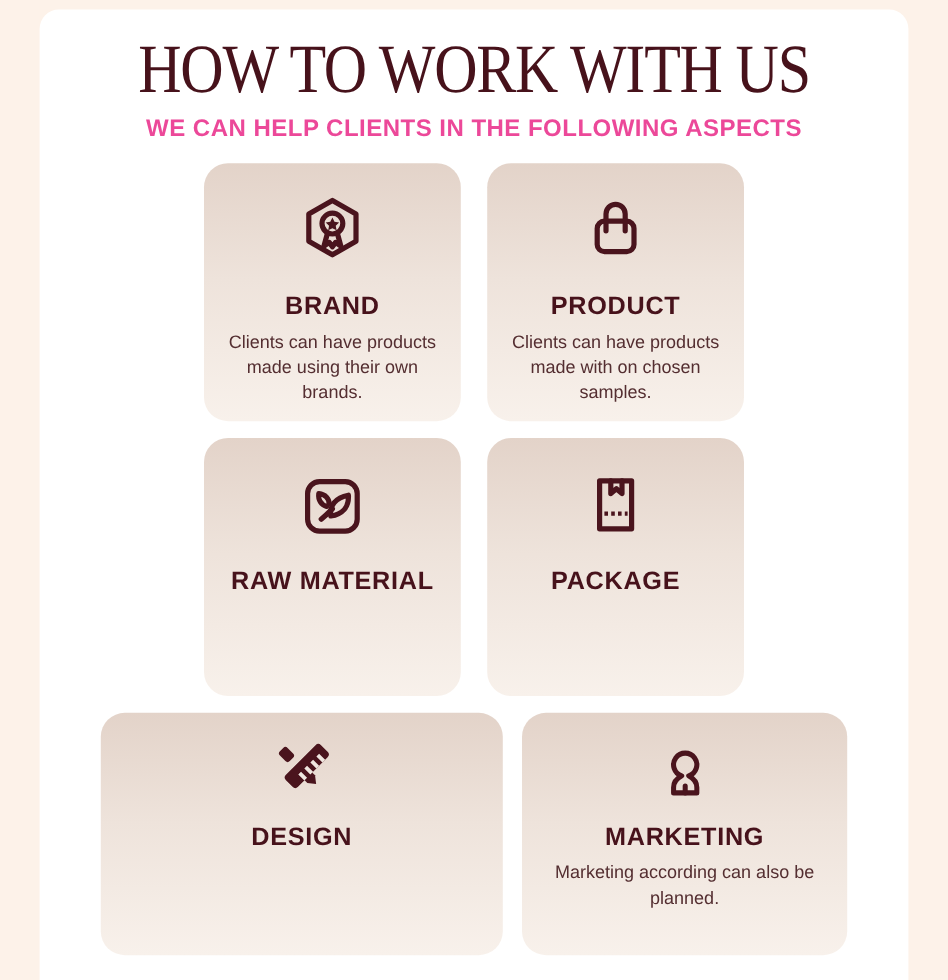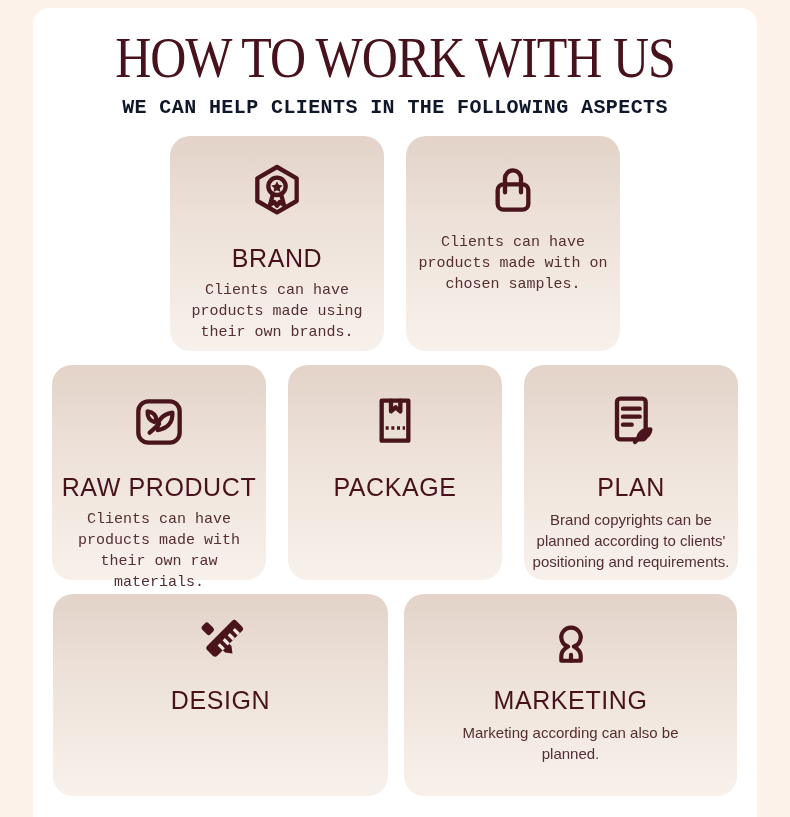--- a/index.html
+++ b/index.html
@@ -13,44 +13,44 @@
     background:#ffffff;border-radius:16px 16px 0 0;
   }
   .page-title{
     margin:16px 0 0;text-align:center;
     font-family:"Liberation Serif", serif;font-weight:400;
     font-size:50px;color:#47121b;letter-spacing:-1px;
     transform:scaleY(1.15);transform-origin:center top;
   }
   .page-subtitle{
     margin:14px 0 0;text-align:center;
-    font-family:Liberation Mono, monospace;font-weight:700;
-    font-size:20px;color:#0f172a;letter-spacing:.4px;
+    font-family:Liberation Sans, sans-serif;font-weight:700;
+    font-size:20px;color:#ec4899;letter-spacing:.4px;
   }
   .grid{width:686px;margin:17px auto 0;}
   .row{display:flex;gap:22px;margin-bottom:14px;justify-content:center;}
   .row.last{gap:16px;margin-bottom:0;}
   .card{
     box-sizing:border-box;border-radius:20px;text-align:center;color:#47121b;
     background:linear-gradient(180deg,#e3d3c9 0%,#eee3db 45%,#f8f1eb 100%);
   }
   .card.small{width:214px;height:215px;padding-top:25px;}
   .card.wide{height:202px;padding-top:17px;}
   .card.design{width:335px;}
-  .card.marketing{width:333px;}
+  .card.marketing{width:271px;}
   .icon{height:64px;display:flex;align-items:center;justify-content:center;}
   .wide .icon{height:62px;}
   .card h3{
-    margin:19px 0 0;font-size:25px;font-weight:400;letter-spacing:.6px;color:#47121b;
+    margin:19px 0 0;font-size:21px;font-weight:700;letter-spacing:.6px;color:#47121b;
   }
   .wide h3{margin-top:13px;}
   .card p{
     margin:7px auto 0;font-size:15px;line-height:1.4;color:#542e31;
   }
-  .p-narrow{max-width:196px;font-family:Liberation Mono, monospace;}
+  .p-narrow{max-width:196px;}
   .p-package{max-width:238px;}
   .p-plan{max-width:216px;}
   .p-design{max-width:326px;}
   .p-marketing{max-width:232px;}
   svg{display:block;}
 </style>
 </head>
 <body>
 
 <div class="panel">
@@ -74,63 +74,51 @@
         <p class="p-narrow">Clients can have products made using their own brands.</p>
       </section>
 
       <section class="card small">
         <div class="icon">
           <svg width="64" height="64" viewBox="0 0 96 96" fill="none" stroke="#4a141d" stroke-width="6.5" stroke-linecap="round" stroke-linejoin="round">
             <rect x="25" y="35" width="46" height="38" rx="9"></rect>
             <path d="M36 47 V26 a12 12 0 0 1 24 0 V47"></path>
           </svg>
         </div>
+        <h3>PRODUCT</h3>
         <p class="p-narrow">Clients can have products made with on chosen samples.</p>
       </section>
 
     </div>
 
     <div class="row">
 
       <section class="card small">
         <div class="icon">
           <svg width="64" height="64" viewBox="0 0 96 96" fill="none" stroke="#4a141d" stroke-width="6.5" stroke-linecap="round" stroke-linejoin="round">
             <rect x="17" y="17" width="62" height="62" rx="15"></rect>
             <path d="M46 60 C44 47 52 37 68 34 C69 49 60 58 46 60 Z"></path>
             <path d="M41 48 C34 46 30 40 31 32 C39 33 44 38 44 45"></path>
             <path d="M34 64 C40 59 44 55 48 51"></path>
           </svg>
         </div>
-        <h3>RAW PRODUCT</h3>
-        <p class="p-narrow">Clients can have products made with their own raw materials.</p>
+        <h3>RAW MATERIAL</h3>
       </section>
 
       <section class="card small">
         <div class="icon">
           <svg width="64" height="64" viewBox="0 0 96 96" fill="none" stroke="#4a141d" stroke-width="6.5" stroke-linecap="round" stroke-linejoin="round">
             <rect x="28" y="16" width="40" height="60"></rect>
             <path d="M42 16 v16 l7 -6 7 6 V16"></path>
             <path d="M34 57 h29" stroke-width="5.5" stroke-linecap="butt" stroke-dasharray="4.5 4"></path>
           </svg>
         </div>
         <h3>PACKAGE</h3>
       </section>
 
-      <section class="card small">
-        <div class="icon">
-          <svg width="64" height="64" viewBox="0 0 96 96" fill="none" stroke="#4a141d" stroke-width="6.5" stroke-linecap="round" stroke-linejoin="round">
-            <rect x="27" y="13" width="43" height="61" rx="5"></rect>
-            <path d="M36 28 h25 M36 40 h25 M36 52 h13"></path>
-            <path d="M59 73 c1 -9 8 -14 18 -14 c-1 9 -8 14 -18 14 z" fill="#efe6df"></path>
-            <path d="M54 78 c6 -8 11 -11 17 -14"></path>
-          </svg>
-        </div>
-        <h3>PLAN</h3>
-        <p class="p-plan">Brand copyrights can be planned according to clients' positioning and requirements.</p>
-      </section>
     </div>
 
     <div class="row last">
 
       <section class="card wide design">
         <div class="icon">
           <svg width="62" height="62" viewBox="0 0 96 96" fill="none">
             <g transform="rotate(-45 48 48)">
               <rect x="41" y="10" width="14" height="18" rx="4" fill="#4a141d"></rect>
               <path d="M41 56 h14 v8 l-7 9 -7 -9 z" fill="#4a141d"></path>

